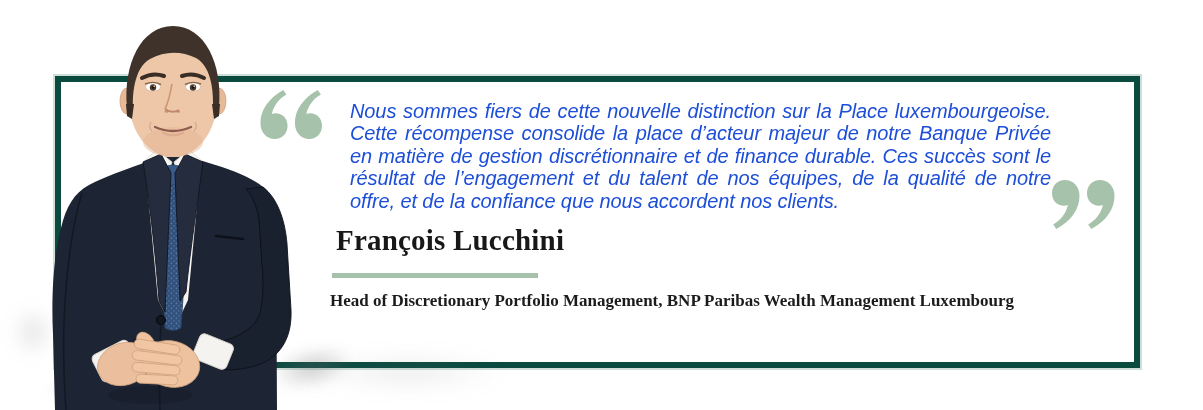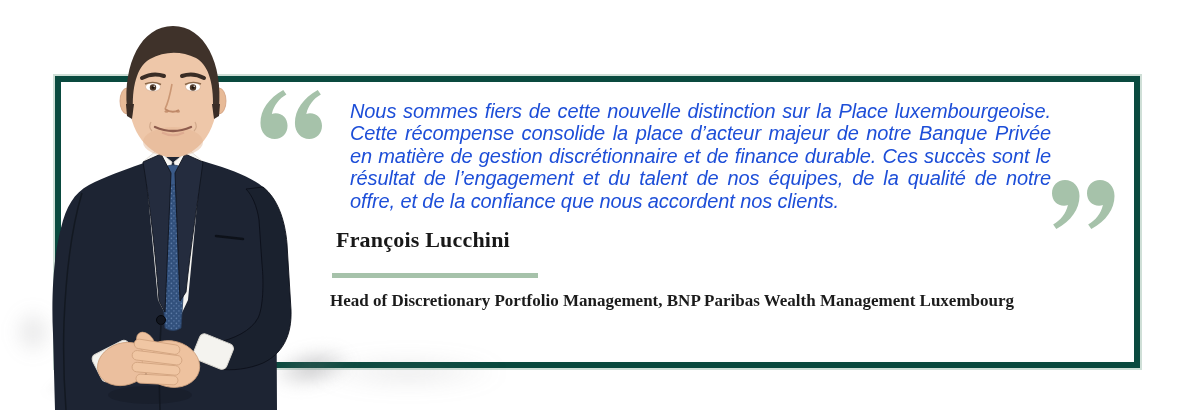--- a/index.html
+++ b/index.html
@@ -15,21 +15,21 @@
   .quote-mark{position:absolute;color:#a6c2aa;}
   .quote-open{left:258px;top:90px;width:64px;height:49px;}
   .quote-close{left:1052px;top:180px;width:65px;height:49px;}
 
   .quote-text{position:absolute;left:338px;top:100px;width:701px;
               font-style:italic;font-size:20px;line-height:22.4px;
               letter-spacing:-0.1px;text-align:justify;color:#1d4ed8;margin-left:12px;}
 
   .author-name{position:absolute;left:336px;top:227px;
                font-family:"Liberation Serif",serif;font-weight:bold;
-               font-size:22px;line-height:26px;color:#181818;letter-spacing:0.2px;}
+               font-size:29px;line-height:26px;color:#181818;letter-spacing:0.2px;}
   .accent-line{position:absolute;left:332px;top:273px;width:206px;height:5px;
                background:#a6c2aa;}
   .author-title{position:absolute;left:330px;top:291px;width:760px;
                 font-family:"Liberation Serif",serif;font-weight:bold;
                 font-size:17px;line-height:20px;color:#1b1b1b;}
 
   
   .shadow{position:absolute;pointer-events:none;}
   .shadow-a{left:24px;top:364px;width:215px;height:42px;
             background:radial-gradient(50% 50% at 45% 50%,rgba(95,95,100,0.42),rgba(95,95,100,0) 70%);

